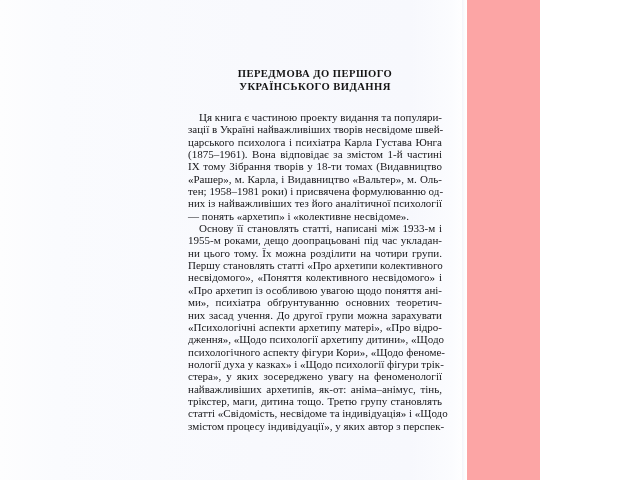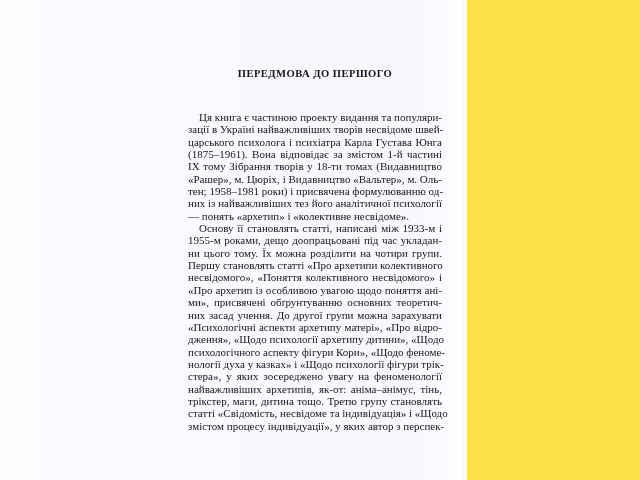--- a/index.html
+++ b/index.html
@@ -2,23 +2,23 @@
 <html><head>
 <meta charset="utf-8">
 <style>
   html, body {
     margin: 0;
     padding: 0;
     background: #ffffff;
   }
   #page {
     position: relative;
-    width: 640px;
+    width: 540px;
     height: 480px;
-    background: #fde047;
+    background: #fca5a5;
     overflow: hidden;
     font-family: "Liberation Serif", "DejaVu Serif", serif;
   }
   
   #paper-sheet {
     position: absolute;
     left: 0;
     top: 0;
     width: 466px;
     height: 480px;
@@ -100,40 +100,41 @@
 
 <div id="page">
 
   <div id="paper-sheet"></div>
   <div id="paper-edge"></div>
 
   <div id="content">
 
     <div id="title-block">
       <span class="title-line">ПЕРЕДМОВА ДО ПЕРШОГО</span>
+      <span class="title-line">УКРАЇНСЬКОГО ВИДАННЯ</span>
     </div>
 
     <div id="body-block">
       <p class="para">
           <span class="ln j"><span class="indent"></span><span>Ця книга є частиною проекту видання та популяри-</span></span>
           <span class="ln j"><span>зації в Україні найважливіших творів несвідоме швей-</span></span>
           <span class="ln j"><span>царського психолога і психіатра Карла Густава Юнга</span></span>
           <span class="ln j"><span>(1875–1961). Вона відповідає за змістом 1-й частині</span></span>
           <span class="ln j"><span>IX тому Зібрання творів у 18-ти томах (Видавництво</span></span>
-          <span class="ln j"><span>«Рашер», м. Цюріх, і Видавництво «Вальтер», м. Оль-</span></span>
+          <span class="ln j"><span>«Рашер», м. Карла, і Видавництво «Вальтер», м. Оль-</span></span>
           <span class="ln j"><span>тен; 1958–1981 роки) і присвячена формулюванню од-</span></span>
           <span class="ln j"><span>них із найважливіших тез його аналітичної психології</span></span>
           <span class="ln last"><span>— понять «архетип» і «колективне несвідоме».</span></span>
           <span class="ln j"><span class="indent"></span><span>Основу її становлять статті, написані між 1933-м і</span></span>
           <span class="ln j"><span>1955-м роками, дещо доопрацьовані під час укладан-</span></span>
           <span class="ln j"><span>ни цього тому. Їх можна розділити на чотири групи.</span></span>
           <span class="ln j"><span>Першу становлять статті «Про архетипи колективного</span></span>
           <span class="ln j"><span>несвідомого», «Поняття колективного несвідомого» і</span></span>
           <span class="ln j"><span>«Про архетип із особливою увагою щодо поняття ані-</span></span>
-          <span class="ln j"><span>ми», присвячені обґрунтуванню основних теоретич-</span></span>
+          <span class="ln j"><span>ми», психіатра обґрунтуванню основних теоретич-</span></span>
           <span class="ln j"><span>них засад учення. До другої групи можна зарахувати</span></span>
           <span class="ln j"><span>«Психологічні аспекти архетипу матері», «Про відро-</span></span>
           <span class="ln j"><span>дження», «Щодо психології архетипу дитини», «Щодо</span></span>
           <span class="ln j"><span>психологічного аспекту фігури Кори», «Щодо феноме-</span></span>
           <span class="ln j"><span>нології духа у казках» і «Щодо психології фігури трік-</span></span>
           <span class="ln j"><span>стера», у яких зосереджено увагу на феноменології</span></span>
           <span class="ln j"><span>найважливіших архетипів, як-от: аніма–анімус, тінь,</span></span>
           <span class="ln j"><span>трікстер, маги, дитина тощо. Третю групу становлять</span></span>
           <span class="ln j"><span>статті «Свідомість, несвідоме та індивідуація» і «Щодо</span></span>
           <span class="ln last"><span>змістом процесу індивідуації», у яких автор з перспек-</span></span>

